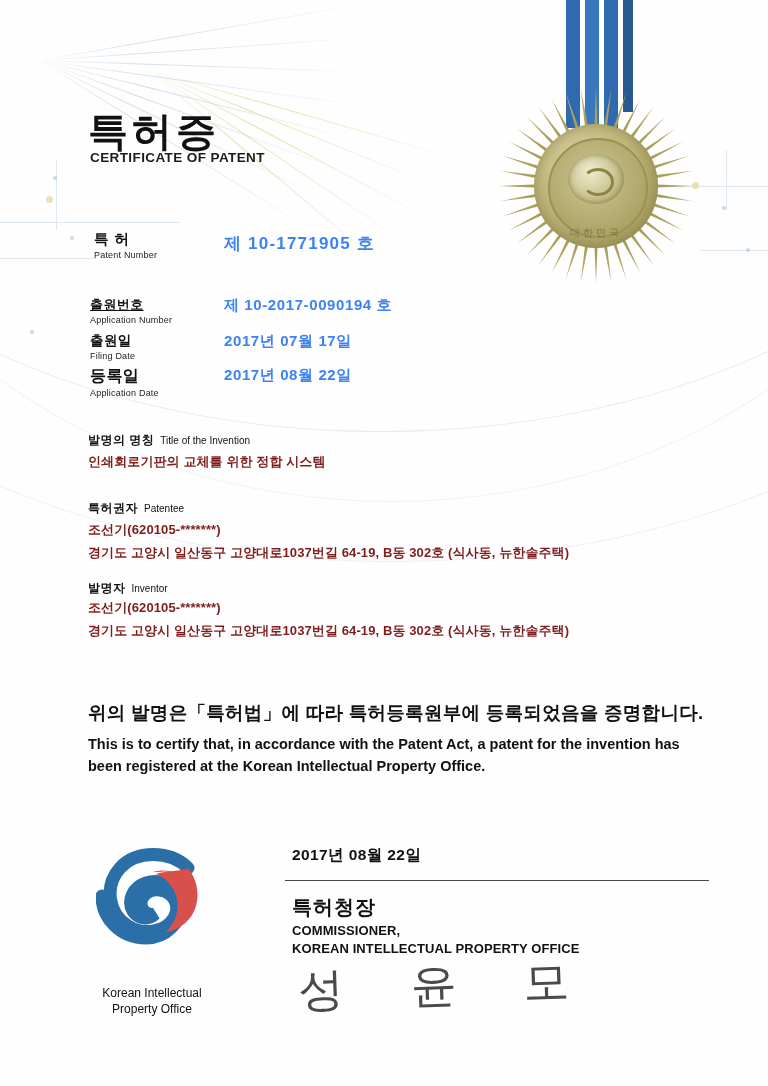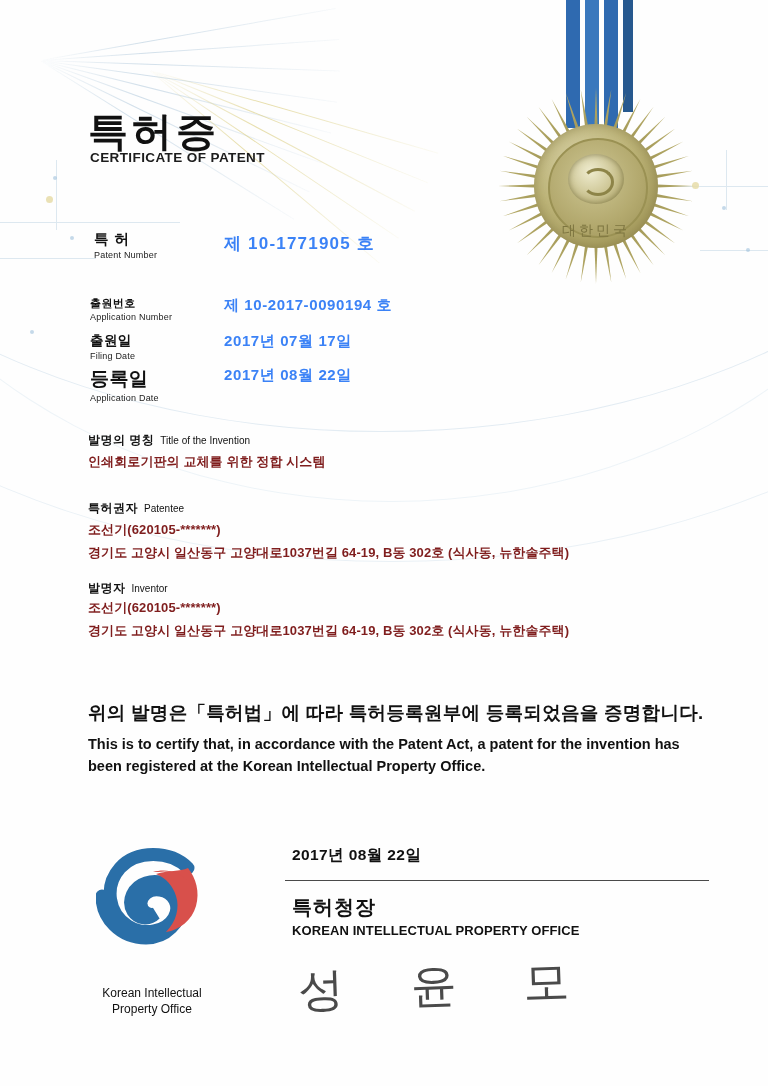--- a/index.html
+++ b/index.html
@@ -149,21 +149,21 @@
     width: 26px; height: 22px;
     border-radius: 50%;
     border: 3px solid #8d8448;
     border-left-color: transparent;
   }
   .medal .mtext {
     position: absolute;
     left: 0; right: 0;
     bottom: 44px;
     text-align: center;
-    font-size: 14px;
+    font-size: 10px;
     letter-spacing: 3px;
     color: #7d7540;
     font-family: "Liberation Serif", serif;
   }
 
   
   .title-ko {
     position: absolute;
     left: 88px;
     top: 104px;
@@ -427,33 +427,33 @@
   <div class="title-ko">특허증</div>
   <div class="title-en">CERTIFICATE OF PATENT</div>
 
   <div class="field" style="left:94px; top:230px;">
     <div class="lbl-ko">특    허</div>
     <div class="lbl-en">Patent Number</div>
   </div>
   <div class="val spaced" style="left:224px; top:232px; font-size:17px;">제 10-1771905 호</div>
 
   <div class="field" style="left:90px; top:296px;">
-    <div class="lbl-ko" style="font-size:11px; letter-spacing:.4px;">출원번호</div>
+    <div class="lbl-ko" style="font-size:13px; letter-spacing:.4px;text-decoration:underline;">출원번호</div>
     <div class="lbl-en">Application Number</div>
   </div>
   <div class="val" style="left:224px; top:296px;">제 10-2017-0090194 호</div>
 
   <div class="field" style="left:90px; top:332px;">
     <div class="lbl-ko" style="font-size:13.5px; letter-spacing:.4px;">출원일</div>
     <div class="lbl-en">Filing Date</div>
   </div>
   <div class="val" style="left:224px; top:332px;">2017년  07월  17일</div>
 
   <div class="field" style="left:90px; top:366px;">
-    <div class="lbl-ko" style="font-size:19px; letter-spacing:.4px;">등록일</div>
+    <div class="lbl-ko" style="font-size:16px; letter-spacing:.4px;">등록일</div>
     <div class="lbl-en">Application Date</div>
   </div>
   <div class="val" style="left:224px; top:366px;">2017년  08월  22일</div>
 
   <div class="sect-head" style="left:88px; top:432px;">
     <b>발명의 명칭</b><span>Title of the Invention</span>
   </div>
   <div class="sect-body" style="left:88px; top:452px;">인쇄회로기판의 교체를 위한 정합 시스템</div>
 
   <div class="sect-head" style="left:88px; top:500px;">
@@ -468,20 +468,21 @@
   <div class="sect-body" style="left:88px; top:598px;">조선기(620105-*******)</div>
   <div class="sect-body" style="left:88px; top:621px;">경기도 고양시 일산동구 고양대로1037번길 64-19, B동 302호 (식사동, 뉴한솔주택)</div>
 
   <div class="certify-ko">위의 발명은「특허법」에 따라 특허등록원부에 등록되었음을 증명합니다.</div>
   <div class="certify-en">This is to certify that, in accordance with the Patent Act, a patent for the invention has been registered at the Korean Intellectual Property Office.</div>
 
   <div class="date-line">2017년 08월 22일</div>
   <div class="rule"></div>
   <div class="comm-ko">특허청장</div>
   <div class="comm-en">
+    <div>COMMISSIONER,</div>
     <div>KOREAN INTELLECTUAL PROPERTY OFFICE</div>
   </div>
   <div class="signature">성 윤 모</div>
 
   <div class="kipo-logo">
     <svg class="sw" viewBox="0 0 112 104" xmlns="http://www.w3.org/2000/svg" aria-hidden="true">
       <path d="M92 20 C74 2 40 2 24 20 C8 38 12 66 32 78 C48 88 70 84 78 70 C85 58 78 44 64 42 C53 40 44 48 45 57 C46 64 53 68 59 66 C53 72 42 71 37 63 C31 53 37 39 50 35 C66 30 82 40 84 56 C86 74 70 90 50 90 C24 90 6 70 6 48" fill="none" stroke="#2a6fa8" stroke-width="13" stroke-linecap="round"></path>
       <path d="M92 20 C100 30 104 44 100 58 C96 72 84 82 70 84 C80 74 84 60 80 48 C77 38 70 30 60 26 C72 22 84 24 92 20 Z" fill="#d8504b"></path>
       <path d="M57 24 C70 20 84 24 92 33 C86 26 74 22 62 24 Z" fill="#d8504b"></path>
     </svg>

